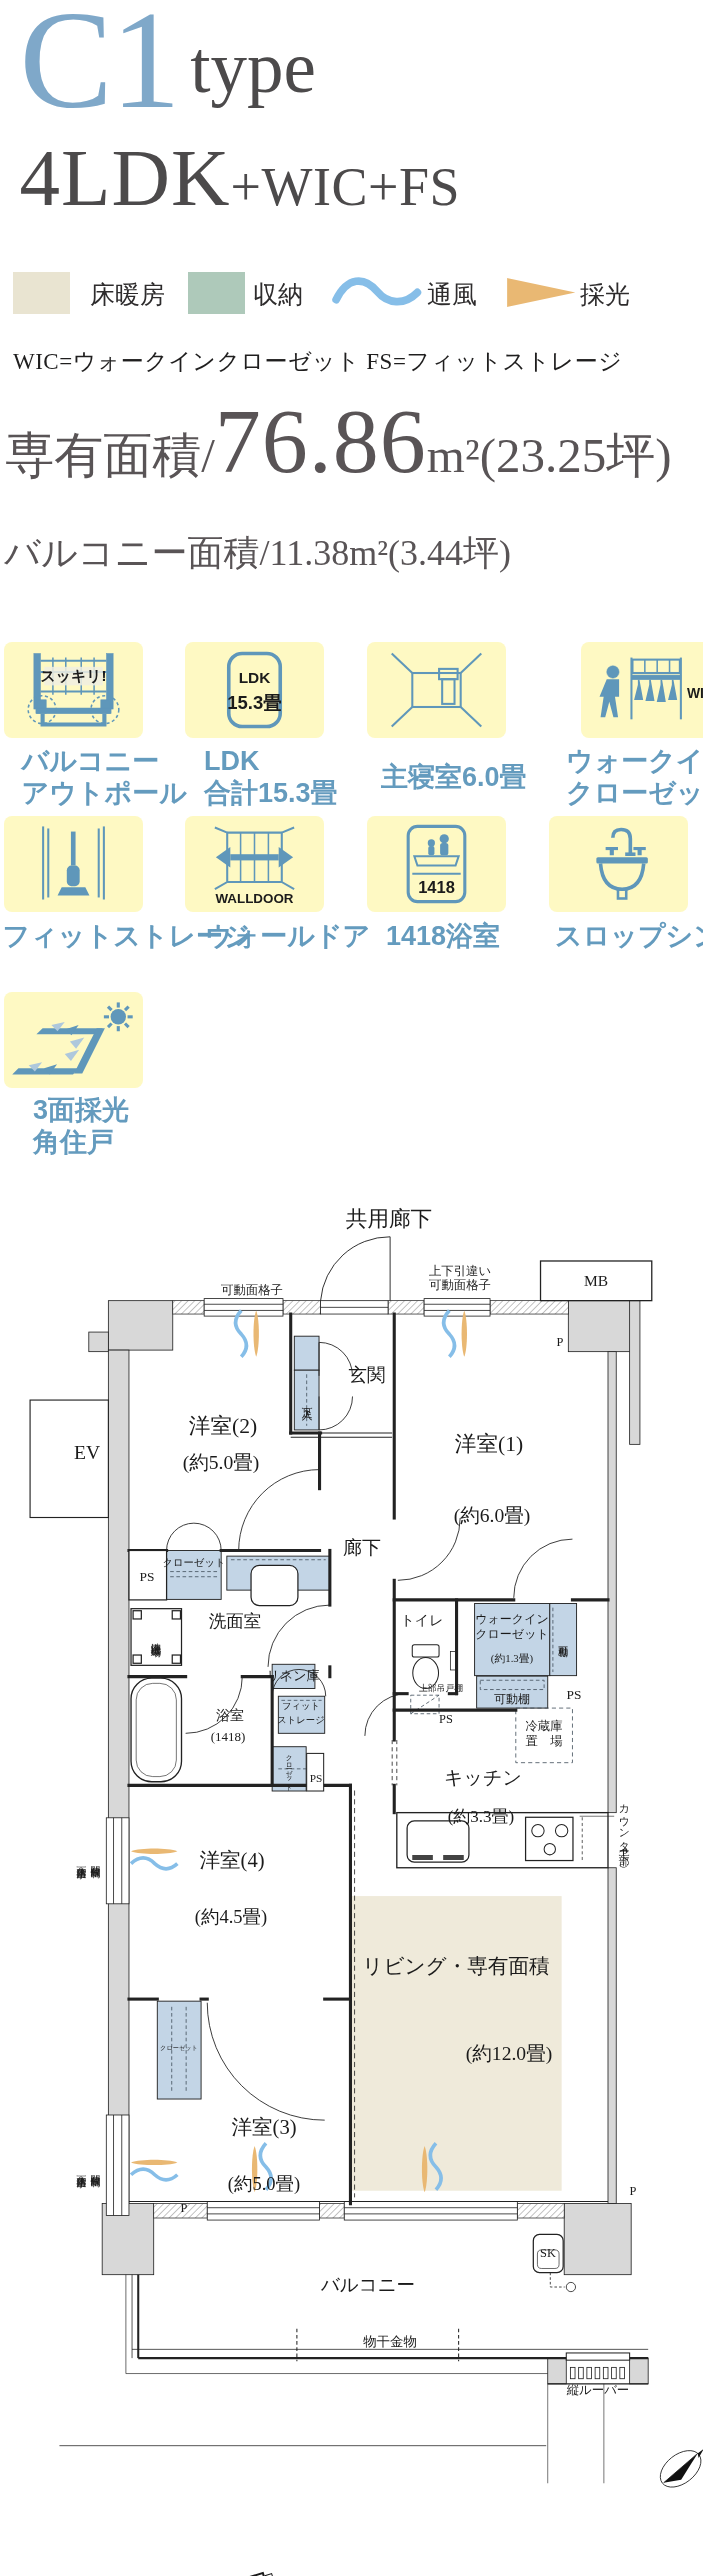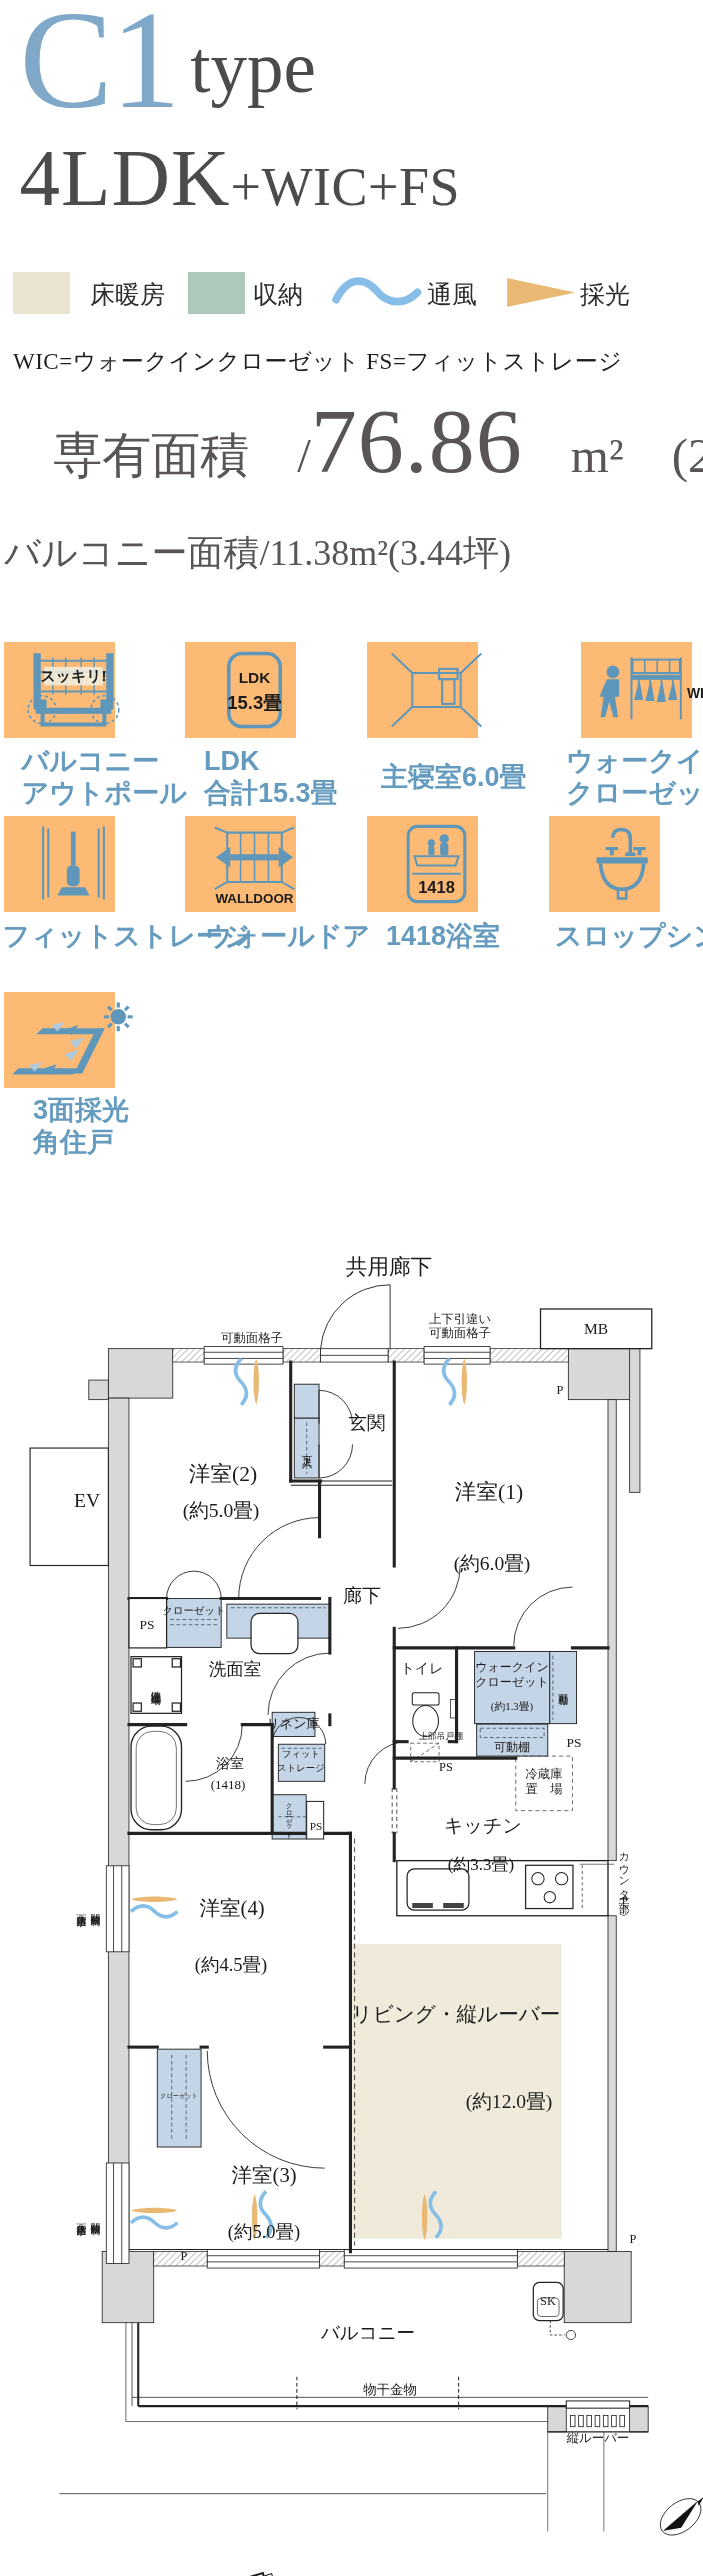--- a/index.html
+++ b/index.html
@@ -9,25 +9,25 @@
   .t-unit{font-size:140px;line-height:1;color:#7fa8c9;letter-spacing:-2.1px;}
   .t-word{font-size:73px;line-height:1;color:#4c4a4b;}
   .t-layout{font-size:81px;line-height:1;color:#4c4a4b;letter-spacing:1px;}
   .t-suffix{font-size:54px;color:#4c4a4b;letter-spacing:0.5px;}
   
   .lg-label{font-size:25px;color:#2e2c2d;}
   .lg-note{font-size:23px;color:#1f1e1e;letter-spacing:0.5px;}
   .sw{width:57px;height:42px;}
   
   .ar{white-space:nowrap;color:#595456;}
-  .ar-l{font-size:49px;margin-left:48px;}
+  .ar-l{font-size:49px;}
   .ar-big{font-size:92px;letter-spacing:1px;}
   .ar-m{font-size:36px;}
   
-  .tile{position:absolute;width:111px;height:96px;background:#fdba74;border-radius:0;}
+  .tile{position:absolute;width:139px;height:96px;background:#fef9c3;border-radius:8px;}
   .tlabel{position:absolute;font-family:"Liberation Sans","DejaVu Sans",sans-serif;font-weight:bold;color:#649bbe;font-size:27px;line-height:1.18;white-space:nowrap;}
   
   .fl{position:absolute;transform:translate(-50%,-50%);white-space:nowrap;color:#1b1b1b;text-align:center;line-height:1.25;}
   .vert{writing-mode:vertical-rl;text-orientation:upright;letter-spacing:1px;}
   .vpair{position:absolute;transform:translate(-50%,-50%);display:flex;flex-direction:row;gap:1px;color:#1b1b1b;}
   .vpair span{writing-mode:vertical-rl;text-orientation:upright;font-size:9.8px;letter-spacing:0.5px;}
   svg text{font-family:"Liberation Serif","DejaVu Serif",serif;fill:#1b1b1b;}
 </style>
 </head>
 <body>
@@ -252,21 +252,21 @@
       <polygon points="92,64 118,58 104,76"></polygon>
       <polygon points="48,142 74,136 60,154"></polygon>
     </g>
   </svg>
 </div>
 <div class="tlabel" style="left:33px;top:1095px;">
   <div>3面採光</div>
   <div>角住戸</div>
 </div>
 
-<div class="abs" style="left:0;top:1241px;width:624px;height:1298px;">
+<div class="abs" style="left:0;top:1193px;width:624px;height:1298px;">
 <svg width="704" height="1298" viewBox="0 0 1366 2520">
   <defs>
     <pattern id="hatch" width="9" height="9" patternUnits="userSpaceOnUse" patternTransform="rotate(45)">
       <rect width="9" height="9" fill="#ffffff"></rect>
       <line x1="0" y1="0" x2="0" y2="9" stroke="#8a8a8a" stroke-width="2"></line>
     </pattern>
   </defs>
 
   <rect x="680" y="1365" width="410" height="572" fill="#efeada"></rect>
 
@@ -539,21 +539,21 @@
 <div class="fl" style="left:481px;top:624px;font-size:17px;">(約3.3畳)</div>
 <div class="fl" style="left:544px;top:534px;font-size:12.4px;">冷蔵庫</div>
 <div class="fl" style="left:544px;top:549px;font-size:12.4px;">置　場</div>
 <div class="fl vert" style="left:624px;top:634px;font-size:10.8px;letter-spacing:0;">カウンター（下部P）</div>
 <div class="fl" style="left:232px;top:668px;font-size:20.6px;">洋室(4)</div>
 <div class="fl" style="left:231px;top:725px;font-size:18.5px;">(約4.5畳)</div>
 <div class="vpair" style="left:88px;top:667px;">
   <span>落下防止手摺</span>
   <span>開放制限付</span>
 </div>
-<div class="fl" style="left:456px;top:774px;font-size:20.6px;">リビング・縦ルーバー</div>
+<div class="fl" style="left:456px;top:774px;font-size:20.6px;">リビング・専有面積</div>
 <div class="fl" style="left:509px;top:861px;font-size:19.6px;">(約12.0畳)</div>
 <div class="fl" style="left:264px;top:935px;font-size:20.6px;">洋室(3)</div>
 <div class="fl" style="left:264px;top:992px;font-size:18.5px;">(約5.0畳)</div>
 <div class="fl" style="left:179px;top:855px;font-size:6.2px;">クローゼット</div>
 <div class="vpair" style="left:88px;top:976px;">
   <span>落下防止手摺</span>
   <span>開放制限付</span>
 </div>
 <div class="fl" style="left:184px;top:1016px;font-size:12.4px;">P</div>
 <div class="fl" style="left:633px;top:999px;font-size:12.4px;">P</div>

